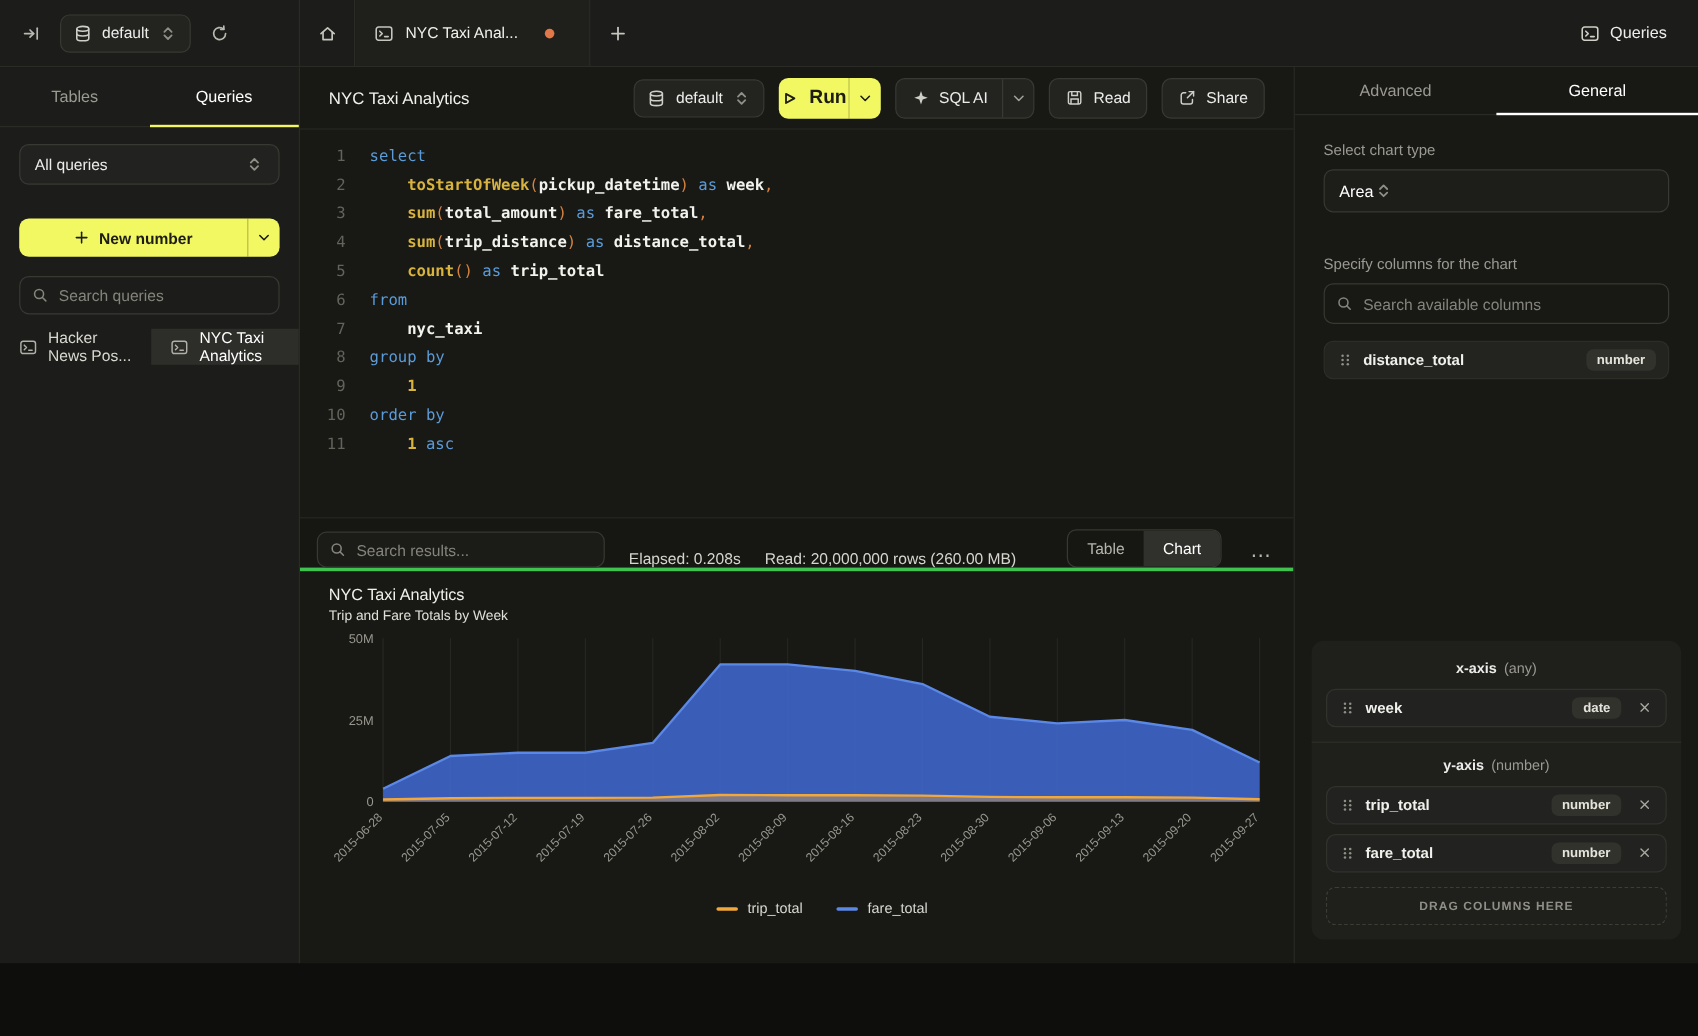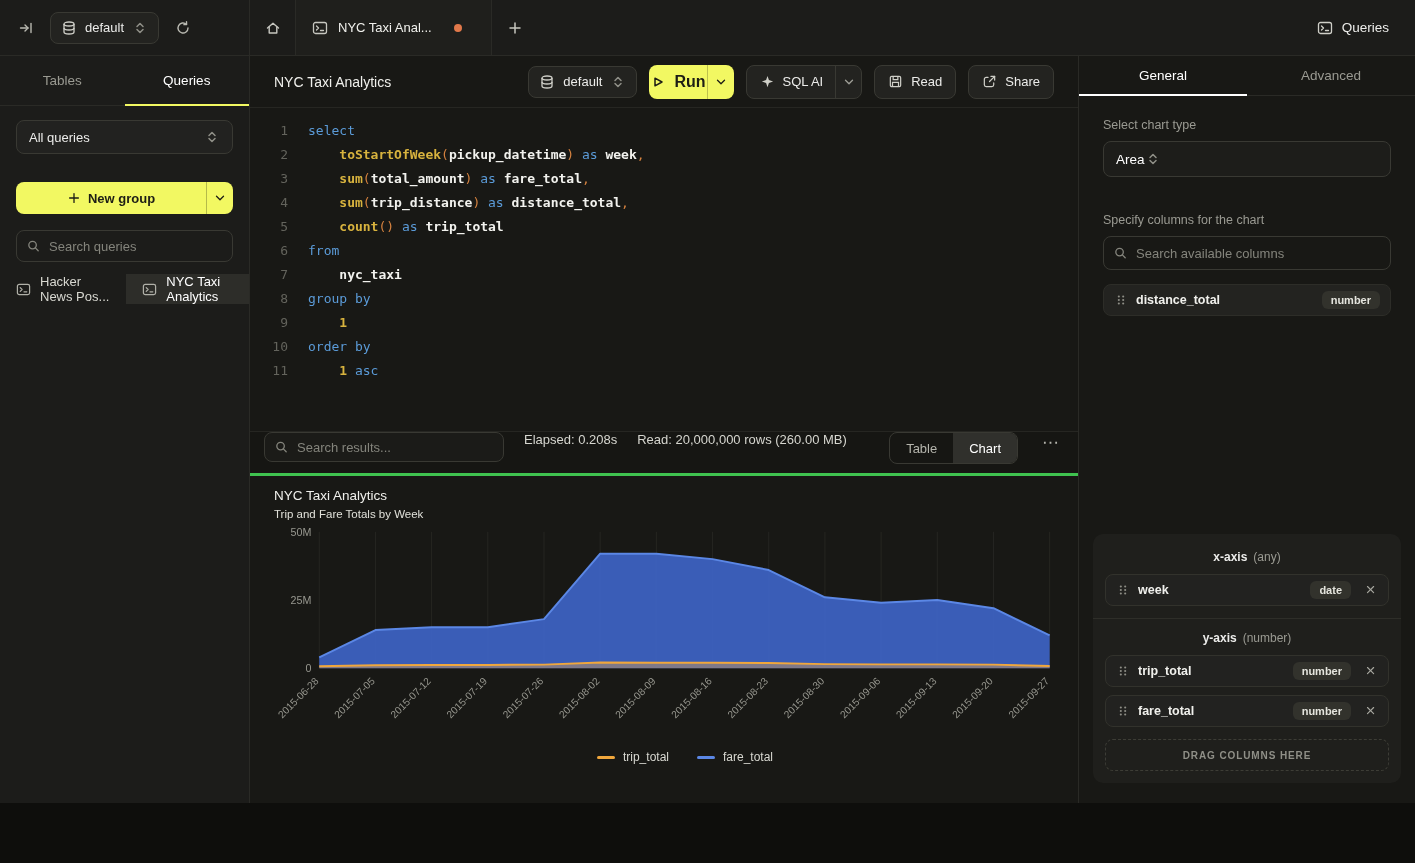--- a/index.html
+++ b/index.html
@@ -73,21 +73,21 @@
   .code-line{display:flex}
   .ln{width:26px;flex:none;text-align:right;color:#63635c;margin-right:20px;user-select:none}
   .lc{white-space:pre}
   .tk-kw{color:#5b9bd8}
   .tk-fn{color:#d8b33e;font-weight:bold}
   .tk-arg{color:#f2f2ee;font-weight:bold}
   .tk-pun{color:#d5823f}
   .tk-num{color:#d8b33e;font-weight:bold}
   .tk-pln{color:#c8c8c2}
 
-  .results-bar{height:42px;flex:none;display:flex;align-items:flex-start;gap:20px;padding:0 14px;background:var(--bg-deep);border-top:1px solid #262622}
+  .results-bar{height:42px;flex:none;display:flex;align-items:flex-end;gap:20px;padding:0 14px;background:var(--bg-deep);border-top:1px solid #262622}
   .rb-search{width:240px;flex:none}
   .rb-search input.ui{height:30px;background:#1b1b18}
   .rb-meta{font-size:13px;color:#d6d6cf;white-space:nowrap}
   .rb-toggle{margin-left:auto;display:flex;height:32px;border:1px solid var(--border2);border-radius:8px;overflow:hidden;flex:none}
   .rb-seg{display:flex;align-items:center;padding:0 16px;font-size:13px;color:#b5b5ad;cursor:pointer}
   .rb-seg.active{background:#30302c;color:#fff}
   .rb-more{color:#b5b5ad;font-size:17px;padding:0 4px;cursor:pointer;letter-spacing:1px}
 
   .green-divider{height:3px;flex:none;background:var(--divider-green)}
 
@@ -280,21 +280,21 @@
             </svg>
           </span>
       </div>
       <div class="new-query">
         <span class="nq-main">
           <span style="display:flex">
               <svg width="14" height="14" viewBox="0 0 16 16">
                 <use href="#i-plus"></use>
               </svg>
             </span>
-          <span>New group</span>
+          <span>New number</span>
         </span>
         <span class="nq-chev">
             <svg width="14" height="14" viewBox="0 0 16 16">
               <use href="#i-chevdown"></use>
             </svg>
           </span>
       </div>
       <div class="sb-search input-wrap">
         <span class="search-icon" style="display:flex">
             <svg width="15" height="15" viewBox="0 0 16 16">
@@ -504,22 +504,22 @@
           <span class="legend-item">
             <span class="legend-swatch" style="background: rgb(91, 135, 229);"></span>
             <span>fare_total</span>
           </span>
         </div>
       </div>
     </main>
 
     <aside class="right-panel">
       <div class="panel-tabs">
+        <div class="ptab">Advanced</div>
         <div class="ptab active">General</div>
-        <div class="ptab">Advanced</div>
       </div>
       <div class="panel-body">
         <div class="field-label">Select chart type</div>
         <div class="select">
           <span>Area</span>
           <span class="chevs" style="display:flex">
               <svg width="16" height="16">
                 <use href="#i-chevs"></use>
               </svg>
             </span>

